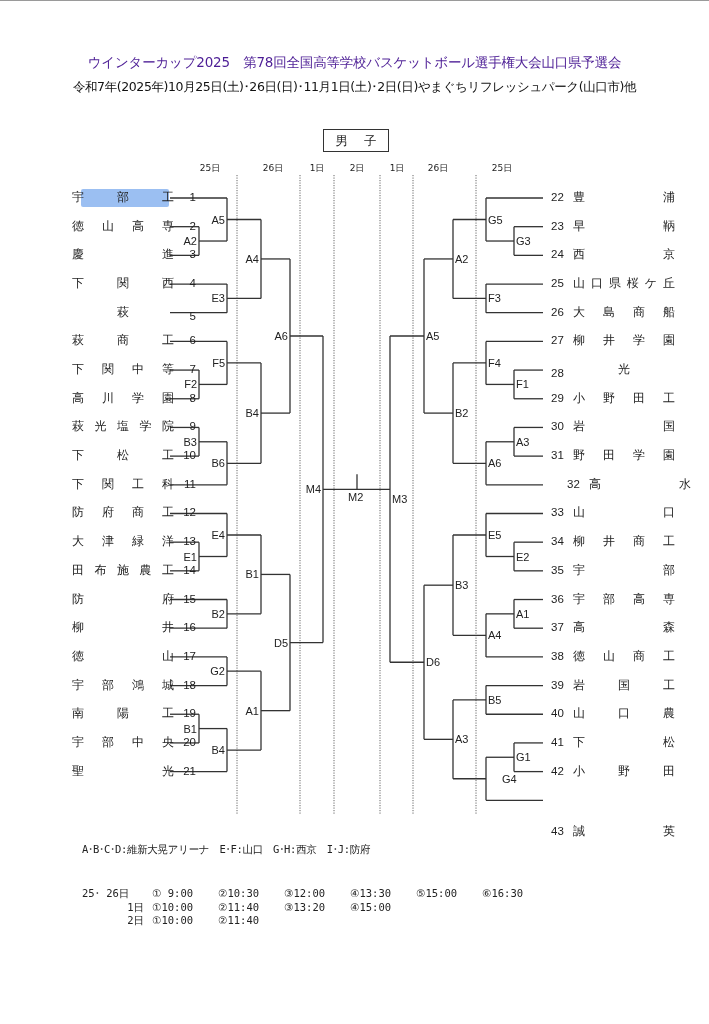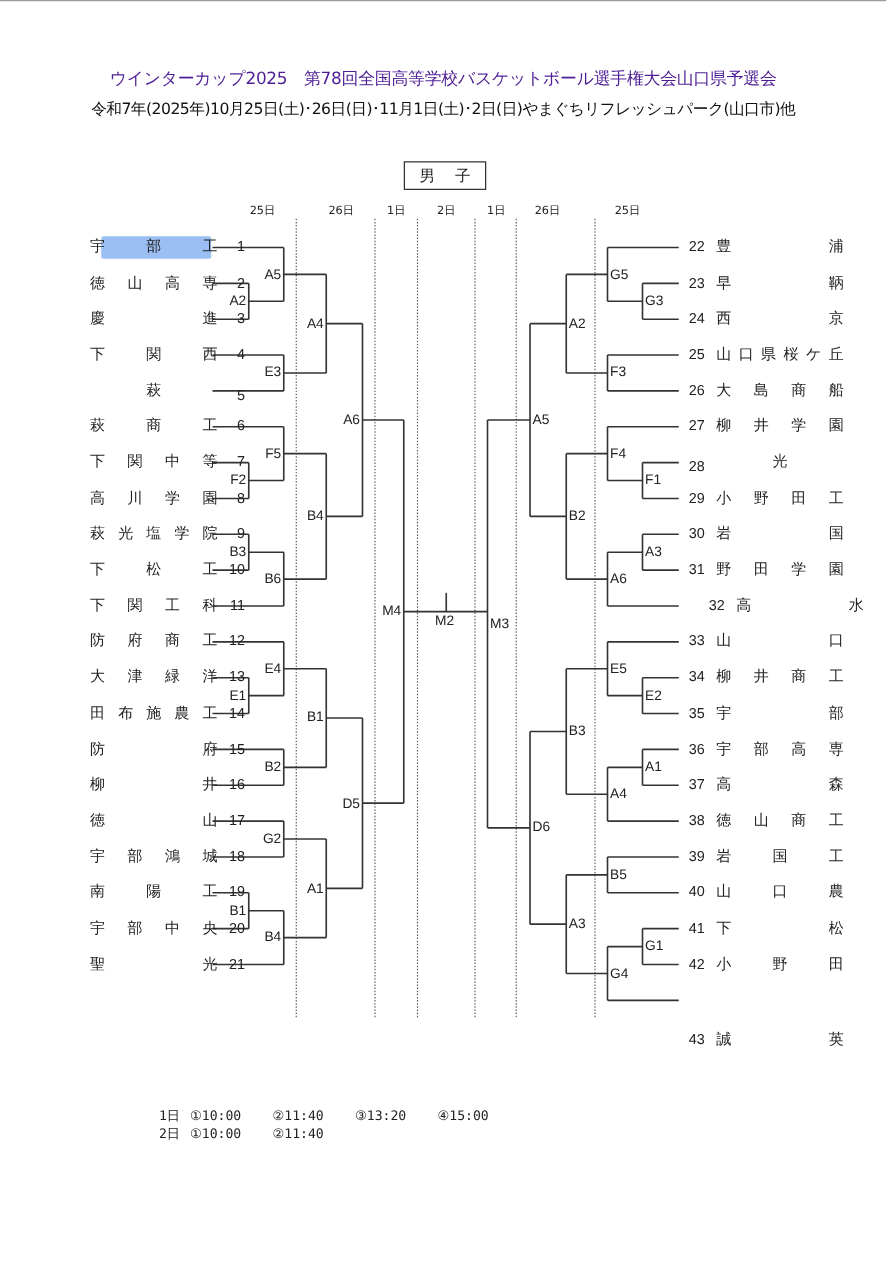--- a/index.html
+++ b/index.html
@@ -511,25 +511,27 @@
     <div class="mlabel" style="left: 488px; top: 457.29px;">A6</div>
     <div class="mlabel" style="left: 455px; top: 407.1px;">B2</div>
     <div class="mlabel" style="left: 426px; top: 330.022px;">A5</div>
     <div class="mlabel" style="left: 516px; top: 550.5px;">E2</div>
     <div class="mlabel" style="left: 488px; top: 528.99px;">E5</div>
     <div class="mlabel" style="left: 516px; top: 607.86px;">A1</div>
     <div class="mlabel" style="left: 488px; top: 629.37px;">A4</div>
     <div class="mlabel" style="left: 455px; top: 579.18px;">B3</div>
     <div class="mlabel" style="left: 488px; top: 693.9px;">B5</div>
     <div class="mlabel" style="left: 516px; top: 751.26px;">G1</div>
-    <div class="mlabel" style="left: 488px; top: 772.77px;">G4</div>
+    <div class="mlabel" style="left: 488px; top: 772.77px; padding-left: 14px;">G4</div>
     <div class="mlabel" style="left: 455px; top: 733.335px;">A3</div>
     <div class="mlabel" style="left: 426px; top: 656.258px;">D6</div>
     <div class="mlabel" style="left: 392px; top: 493.14px;">M3</div>
     <div class="mlabel" style="left: 348px; top: 491.281px;">M2</div>
   </div>
 
 <div class="notes">
+  <div class="row">A･B･C･D:維新大晃アリーナ　E･F:山口　G･H:西京　I･J:防府</div>
 </div>
 <div class="sched" id="sched">
+    <div class="srow"><span class="day" style="text-align: left;">25･ 26日</span><span class="slot">① 9:00</span><span class="slot">②10:30</span><span class="slot">③12:00</span><span class="slot">④13:30</span><span class="slot">⑤15:00</span><span class="slot">⑥16:30</span></div>
     <div class="srow"><span class="day">1日</span><span class="slot">①10:00</span><span class="slot">②11:40</span><span class="slot">③13:20</span><span class="slot">④15:00</span></div>
     <div class="srow"><span class="day">2日</span><span class="slot">①10:00</span><span class="slot">②11:40</span></div>
   </div>
 
 </body></html>

